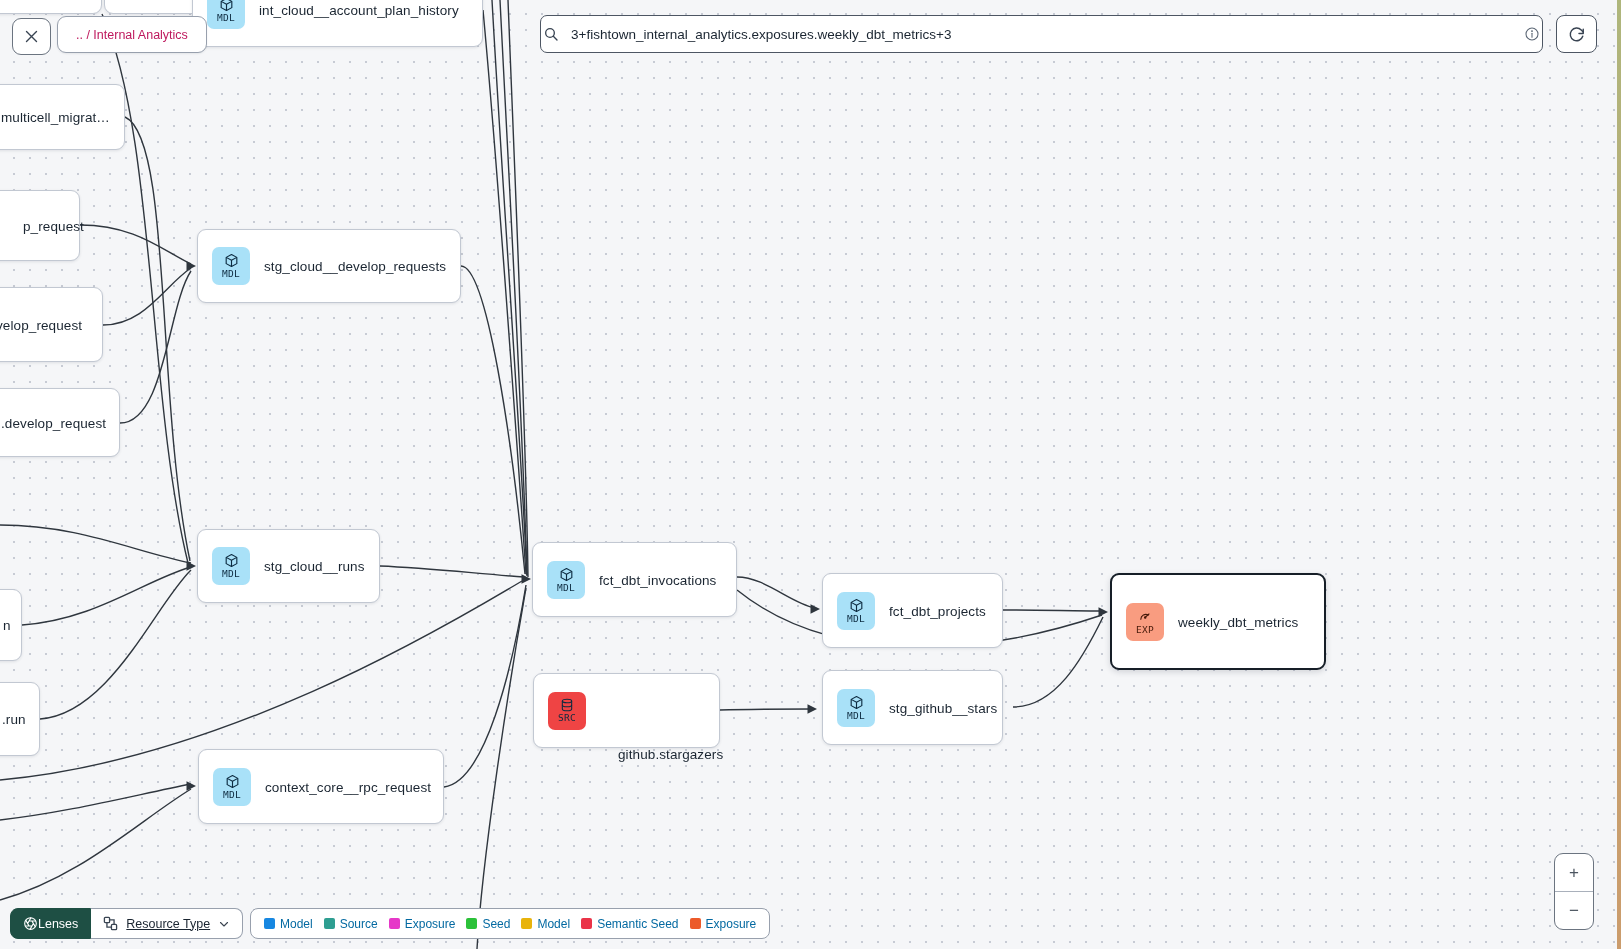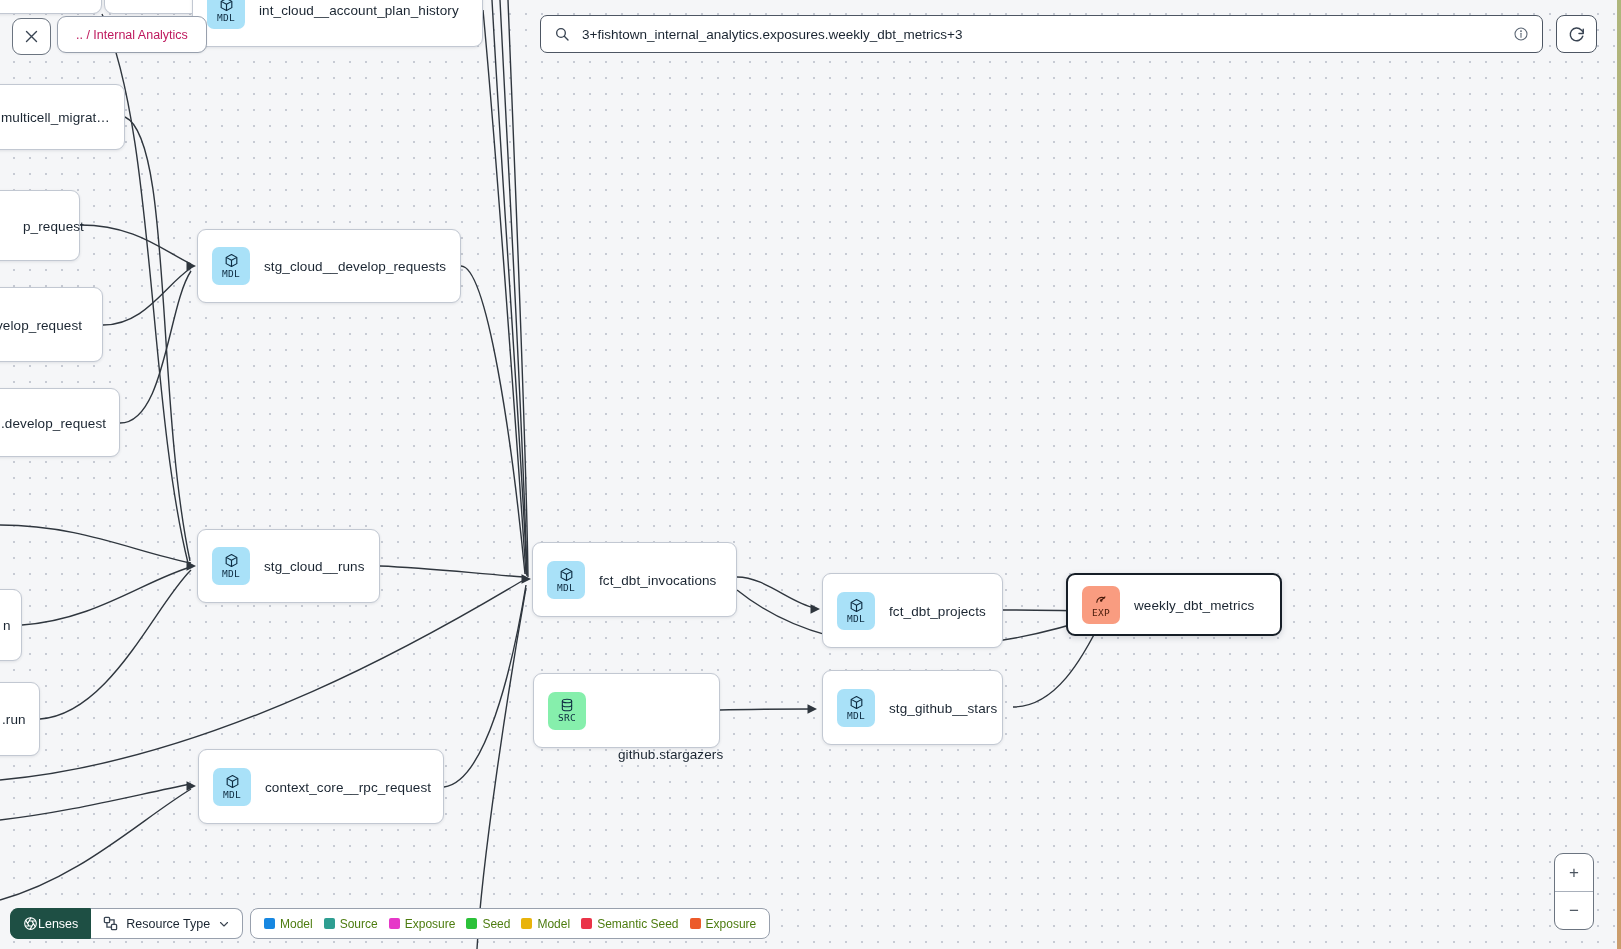--- a/index.html
+++ b/index.html
@@ -13,47 +13,47 @@
   #edge-layer path.arrow{fill:#2f363e;stroke:none;}
 
   .node{position:absolute;background:#fff;border:1px solid #c2c8d2;border-radius:9px;
     box-shadow:0 1px 3px rgba(22,32,50,.10);cursor:pointer;box-sizing:border-box;}
   .node.selected{border:2px solid #161e27;box-shadow:0 2px 6px rgba(22,32,50,.16);}
   .badge{position:absolute;left:14px;top:50%;transform:translateY(-50%);width:38px;height:38px;
     border-radius:7px;display:flex;flex-direction:column;align-items:center;justify-content:center;gap:0;}
   .badge .bt{font-family:"DejaVu Sans Mono","Liberation Mono",monospace;font-size:9.5px;
     line-height:11px;color:#0d2b40;letter-spacing:.2px;}
   .badge.model{background:#A9E1F8}
-  .badge.source{background:#86efac}
+  .badge.source{background:#ef4444}
   .badge.exposure{background:#F99C80}
   .badge.exposure .bt{color:#471a0a}
   .nlabel{position:absolute;top:50%;transform:translateY(-50%);font-size:13.5px;color:#1a2531;
     white-space:nowrap;letter-spacing:.1px;}
 
   .close-btn{position:absolute;left:12px;top:18px;width:37px;height:35px;background:#fff;
     border:1px solid #6b7480;border-radius:9px;display:flex;align-items:center;justify-content:center;cursor:pointer;}
   .crumb{position:absolute;left:57px;top:16px;height:37px;background:#fff;border:1px solid #98a0ad;
     border-radius:9px;display:flex;align-items:center;padding:0 18px;font-size:12.5px;color:#be185d;
     cursor:pointer;box-sizing:border-box;box-shadow:0 1px 2px rgba(22,32,50,.08);}
   .search{position:absolute;left:540px;top:15px;width:1003px;height:38px;background:#fff;
-    border:1px solid #4d5663;border-radius:7px;display:flex;align-items:center;padding:0 13px;box-sizing:border-box;}
+    border:1px solid #4d5663;border-radius:7px;display:flex;align-items:center;padding:0 2px;box-sizing:border-box;}
   .search input{flex:1;border:none;outline:none;font-size:13.5px;color:#1a2531;background:transparent;
     font-family:inherit;margin-left:10px;}
   .iconbtn{position:absolute;background:#fff;border:1px solid #4d5663;border-radius:8px;
     display:flex;align-items:center;justify-content:center;cursor:pointer;box-sizing:border-box;}
   .refresh-btn{left:1556px;top:15px;width:41px;height:38px;}
 
   .lens-bar{position:absolute;left:10px;top:908px;height:31px;display:flex;font-size:12.5px;}
   .lenses-btn{background:#1E4F44;color:#fff;border:1px solid #1E4F44;border-radius:8px 0 0 8px;
     display:flex;align-items:center;gap:0;padding:0 12px;cursor:pointer;}
   .rt-btn{background:#fff;border:1px solid #98a0ad;border-left:none;border-radius:0 8px 8px 0;
-    display:flex;align-items:center;gap:8px;padding:0 12px;color:#1a2531;cursor:pointer;}
+    display:flex;align-items:center;gap:8px;padding:0 12px;color:#1a2531;cursor:pointer;text-decoration:underline;}
   .legend{position:absolute;left:250px;top:908px;height:31px;background:#fff;border:1px solid #98a0ad;
     border-radius:8px;display:flex;align-items:center;gap:11px;padding:0 13px;font-size:12px;
-    color:#4d7c0f;box-sizing:border-box;}
+    color:#0369a1;box-sizing:border-box;}
   .legend-item{display:flex;align-items:center;gap:5px;white-space:nowrap;}
   .legend-sq{width:11px;height:11px;border-radius:2px;display:inline-block;}
 
   .zoomctl{position:absolute;left:1554px;top:853px;width:40px;background:#fff;border:1px solid #6b7480;
     border-radius:9px;overflow:hidden;box-sizing:border-box;}
   .zbtn{height:37px;display:flex;align-items:center;justify-content:center;font-size:17px;color:#4c5560;cursor:pointer;}
   .zbtn + .zbtn{border-top:1px solid #a9b0bb;}
 
   .edge-stripe{position:absolute;right:0;top:0;width:4px;height:949px;
     background:linear-gradient(#aeb67c,#c3a472 55%,#cb9c6c);}
@@ -161,21 +161,21 @@
       <div class="node" style="left: 822px; top: 573px; width: 181px; height: 75px;">
         <div class="badge model">
           <svg width="15" height="15" viewBox="0 0 24 24" fill="none" stroke="#0d2b40" stroke-width="1.8" stroke-linejoin="round">
             <path d="M12 2.5 20.5 7v10L12 21.5 3.5 17V7Z"></path>
             <path d="M3.5 7 12 11.5 20.5 7M12 11.5V21.5"></path>
           </svg>
           <span class="bt">MDL</span>
         </div>
         <span class="nlabel" style="left: 66px;">fct_dbt_projects</span>
       </div>
-      <div class="node selected" style="left: 1066px; top: 573px; width: 216px; height: 63px;">
+      <div class="node selected" style="left: 1110px; top: 573px; width: 216px; height: 97px;">
         <div class="badge exposure">
           <svg width="15" height="15" viewBox="0 0 24 24" fill="none" stroke="#471a0a" stroke-width="1.8" stroke-linecap="round">
             <path d="M4.5 16.5a8 8 0 0 1 12-6.8"></path>
             <path d="M11.5 13.5 17.5 8"></path>
             <circle cx="11.5" cy="13.5" r="1.1" fill="#471a0a"></circle>
           </svg>
           <span class="bt">EXP</span>
         </div>
         <span class="nlabel" style="left: 66px;">weekly_dbt_metrics</span>
       </div>

